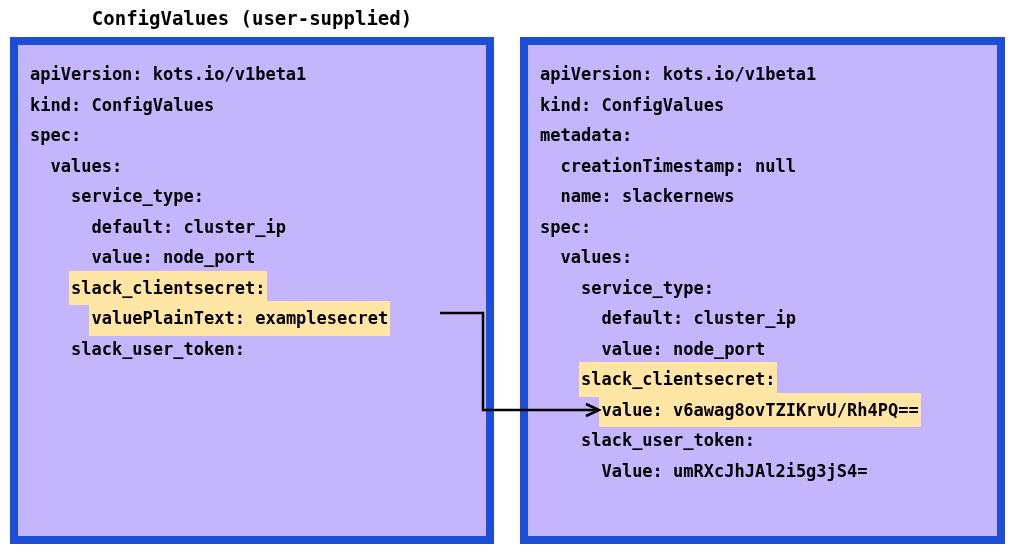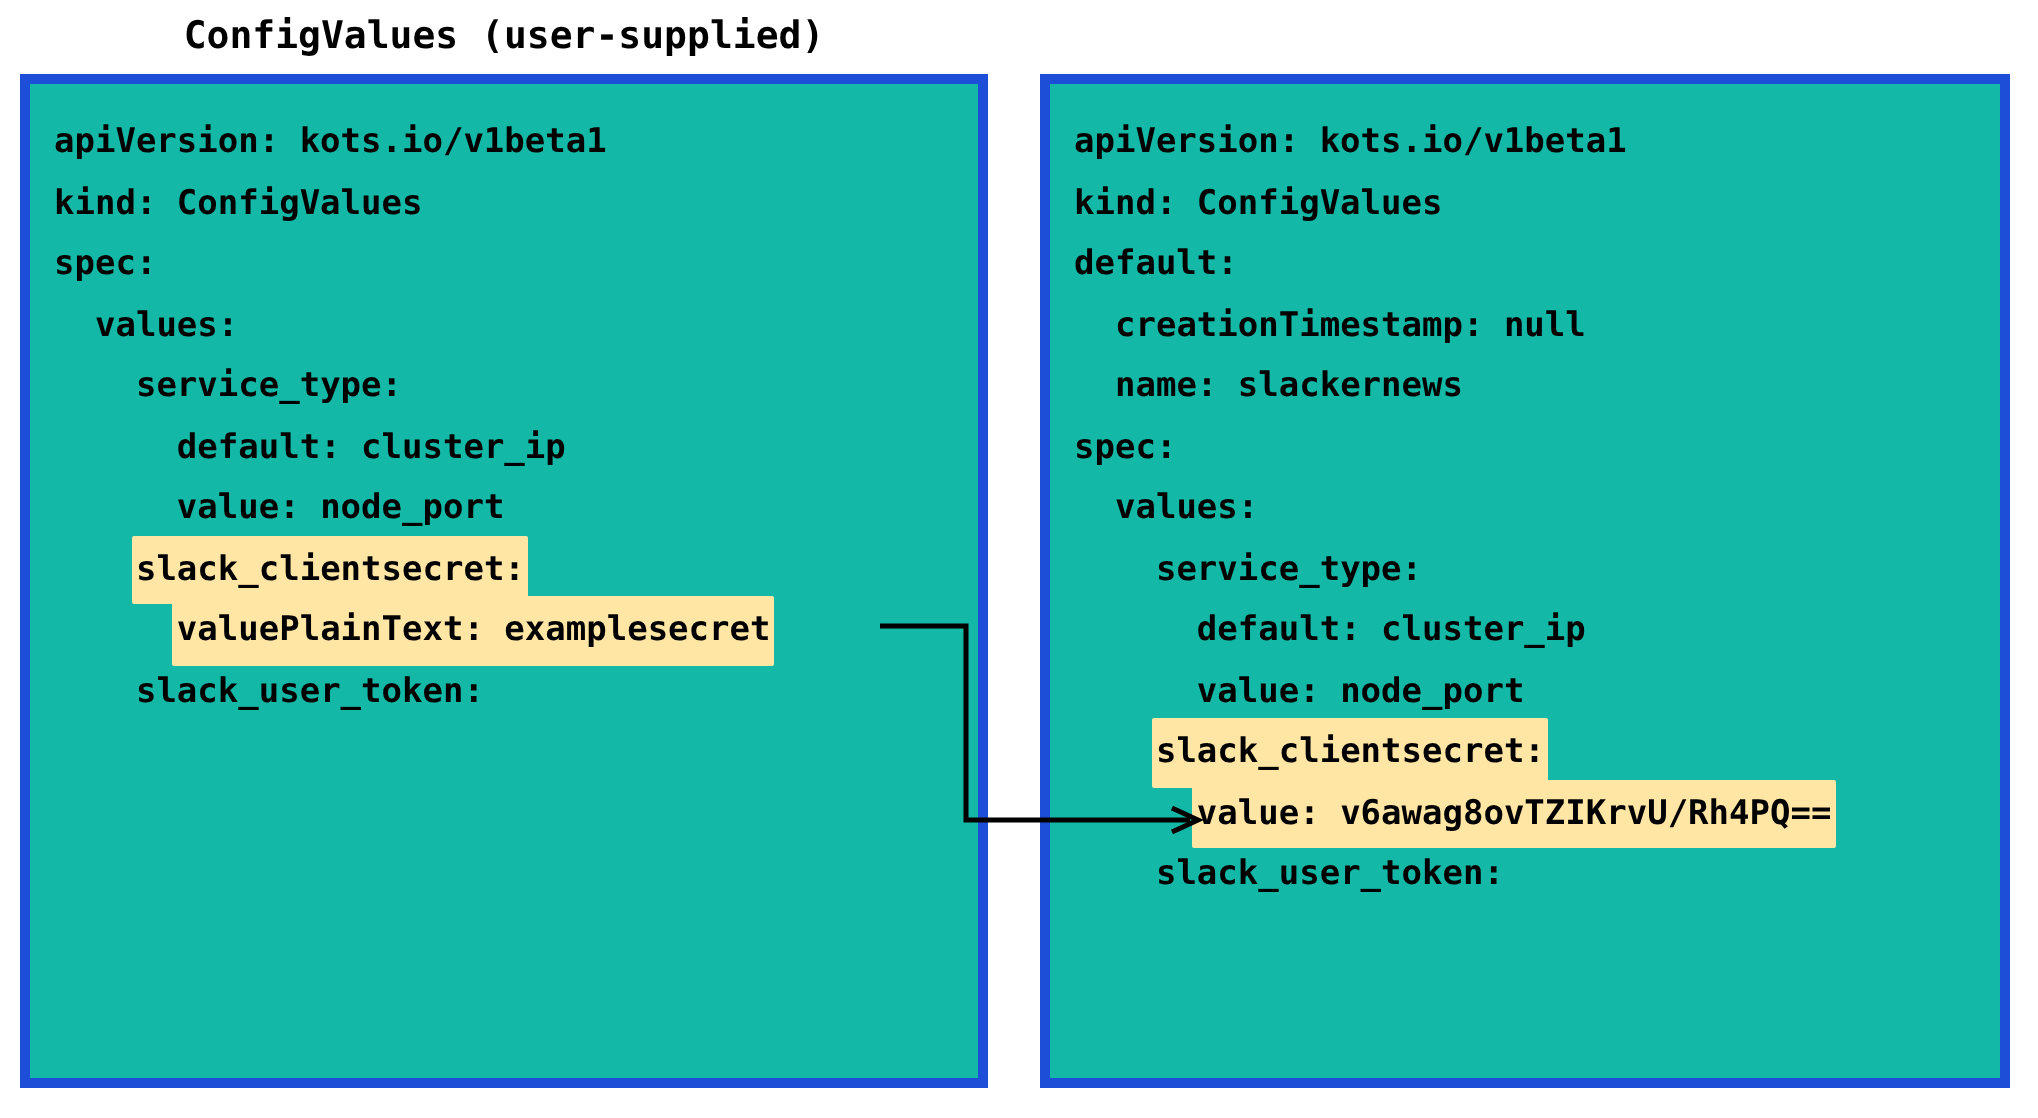--- a/index.html
+++ b/index.html
@@ -35,22 +35,22 @@
     text-align: center;
     top: 6px;
     line-height: 24px;
   }
   #title-left  { left: 10px;  width: 484px; }
   #title-right { left: 520px; width: 485px; }
 
   
   .panel {
     position: absolute;
-    background: #14b8a6;
-    border: 5px solid #1d4ed8;
+    background: #c4b5fd;
+    border: 8px solid #1d4ed8;
     box-sizing: border-box;
     overflow: hidden;
   }
   #panel-left  { left: 10px;  top: 37px; width: 484px; height: 507px; }
   #panel-right { left: 520px; top: 37px; width: 485px; height: 507px; }
 
   .code-block {
     position: absolute;
     left: 0; top: 0;
     padding: 0;
@@ -112,31 +112,32 @@
         <div class="code-line"><span class="seg">    </span><span class="seg hl">slack_clientsecret:</span></div>
         <div class="code-line"><span class="seg">      </span><span class="seg hl">valuePlainText: examplesecret</span></div>
         <div class="code-line"><span class="seg">    </span><span class="seg">slack_user_token:</span></div>
       </div>
   </div>
 
   <div class="panel" id="panel-right">
     <div class="code-block">
         <div class="code-line"><span class="seg"></span><span class="seg">apiVersion: kots.io/v1beta1</span></div>
         <div class="code-line"><span class="seg"></span><span class="seg">kind: ConfigValues</span></div>
-        <div class="code-line"><span class="seg"></span><span class="seg">default:</span></div>
+        <div class="code-line"><span class="seg"></span><span class="seg">metadata:</span></div>
         <div class="code-line"><span class="seg">  </span><span class="seg">creationTimestamp: null</span></div>
         <div class="code-line"><span class="seg">  </span><span class="seg">name: slackernews</span></div>
         <div class="code-line"><span class="seg"></span><span class="seg">spec:</span></div>
         <div class="code-line"><span class="seg">  </span><span class="seg">values:</span></div>
         <div class="code-line"><span class="seg">    </span><span class="seg">service_type:</span></div>
         <div class="code-line"><span class="seg">      </span><span class="seg">default: cluster_ip</span></div>
         <div class="code-line"><span class="seg">      </span><span class="seg">value: node_port</span></div>
         <div class="code-line"><span class="seg">    </span><span class="seg hl">slack_clientsecret:</span></div>
         <div class="code-line"><span class="seg">      </span><span class="seg hl">value: v6awag8ovTZIKrvU/Rh4PQ==</span></div>
         <div class="code-line"><span class="seg">    </span><span class="seg">slack_user_token:</span></div>
+        <div class="code-line"><span class="seg">      </span><span class="seg">Value: umRXcJhJAl2i5g3jS4=</span></div>
       </div>
   </div>
 
   <svg class="connector" viewBox="0 0 1019 559">
     <polyline points="440,313 483,313 483,410 595,410" fill="none" stroke="#000000" stroke-width="2.5"></polyline>
     <polyline points="586,404 599,410 586,416" fill="none" stroke="#000000" stroke-width="2.5" stroke-linejoin="miter"></polyline>
   </svg>
 
 </div>
 

